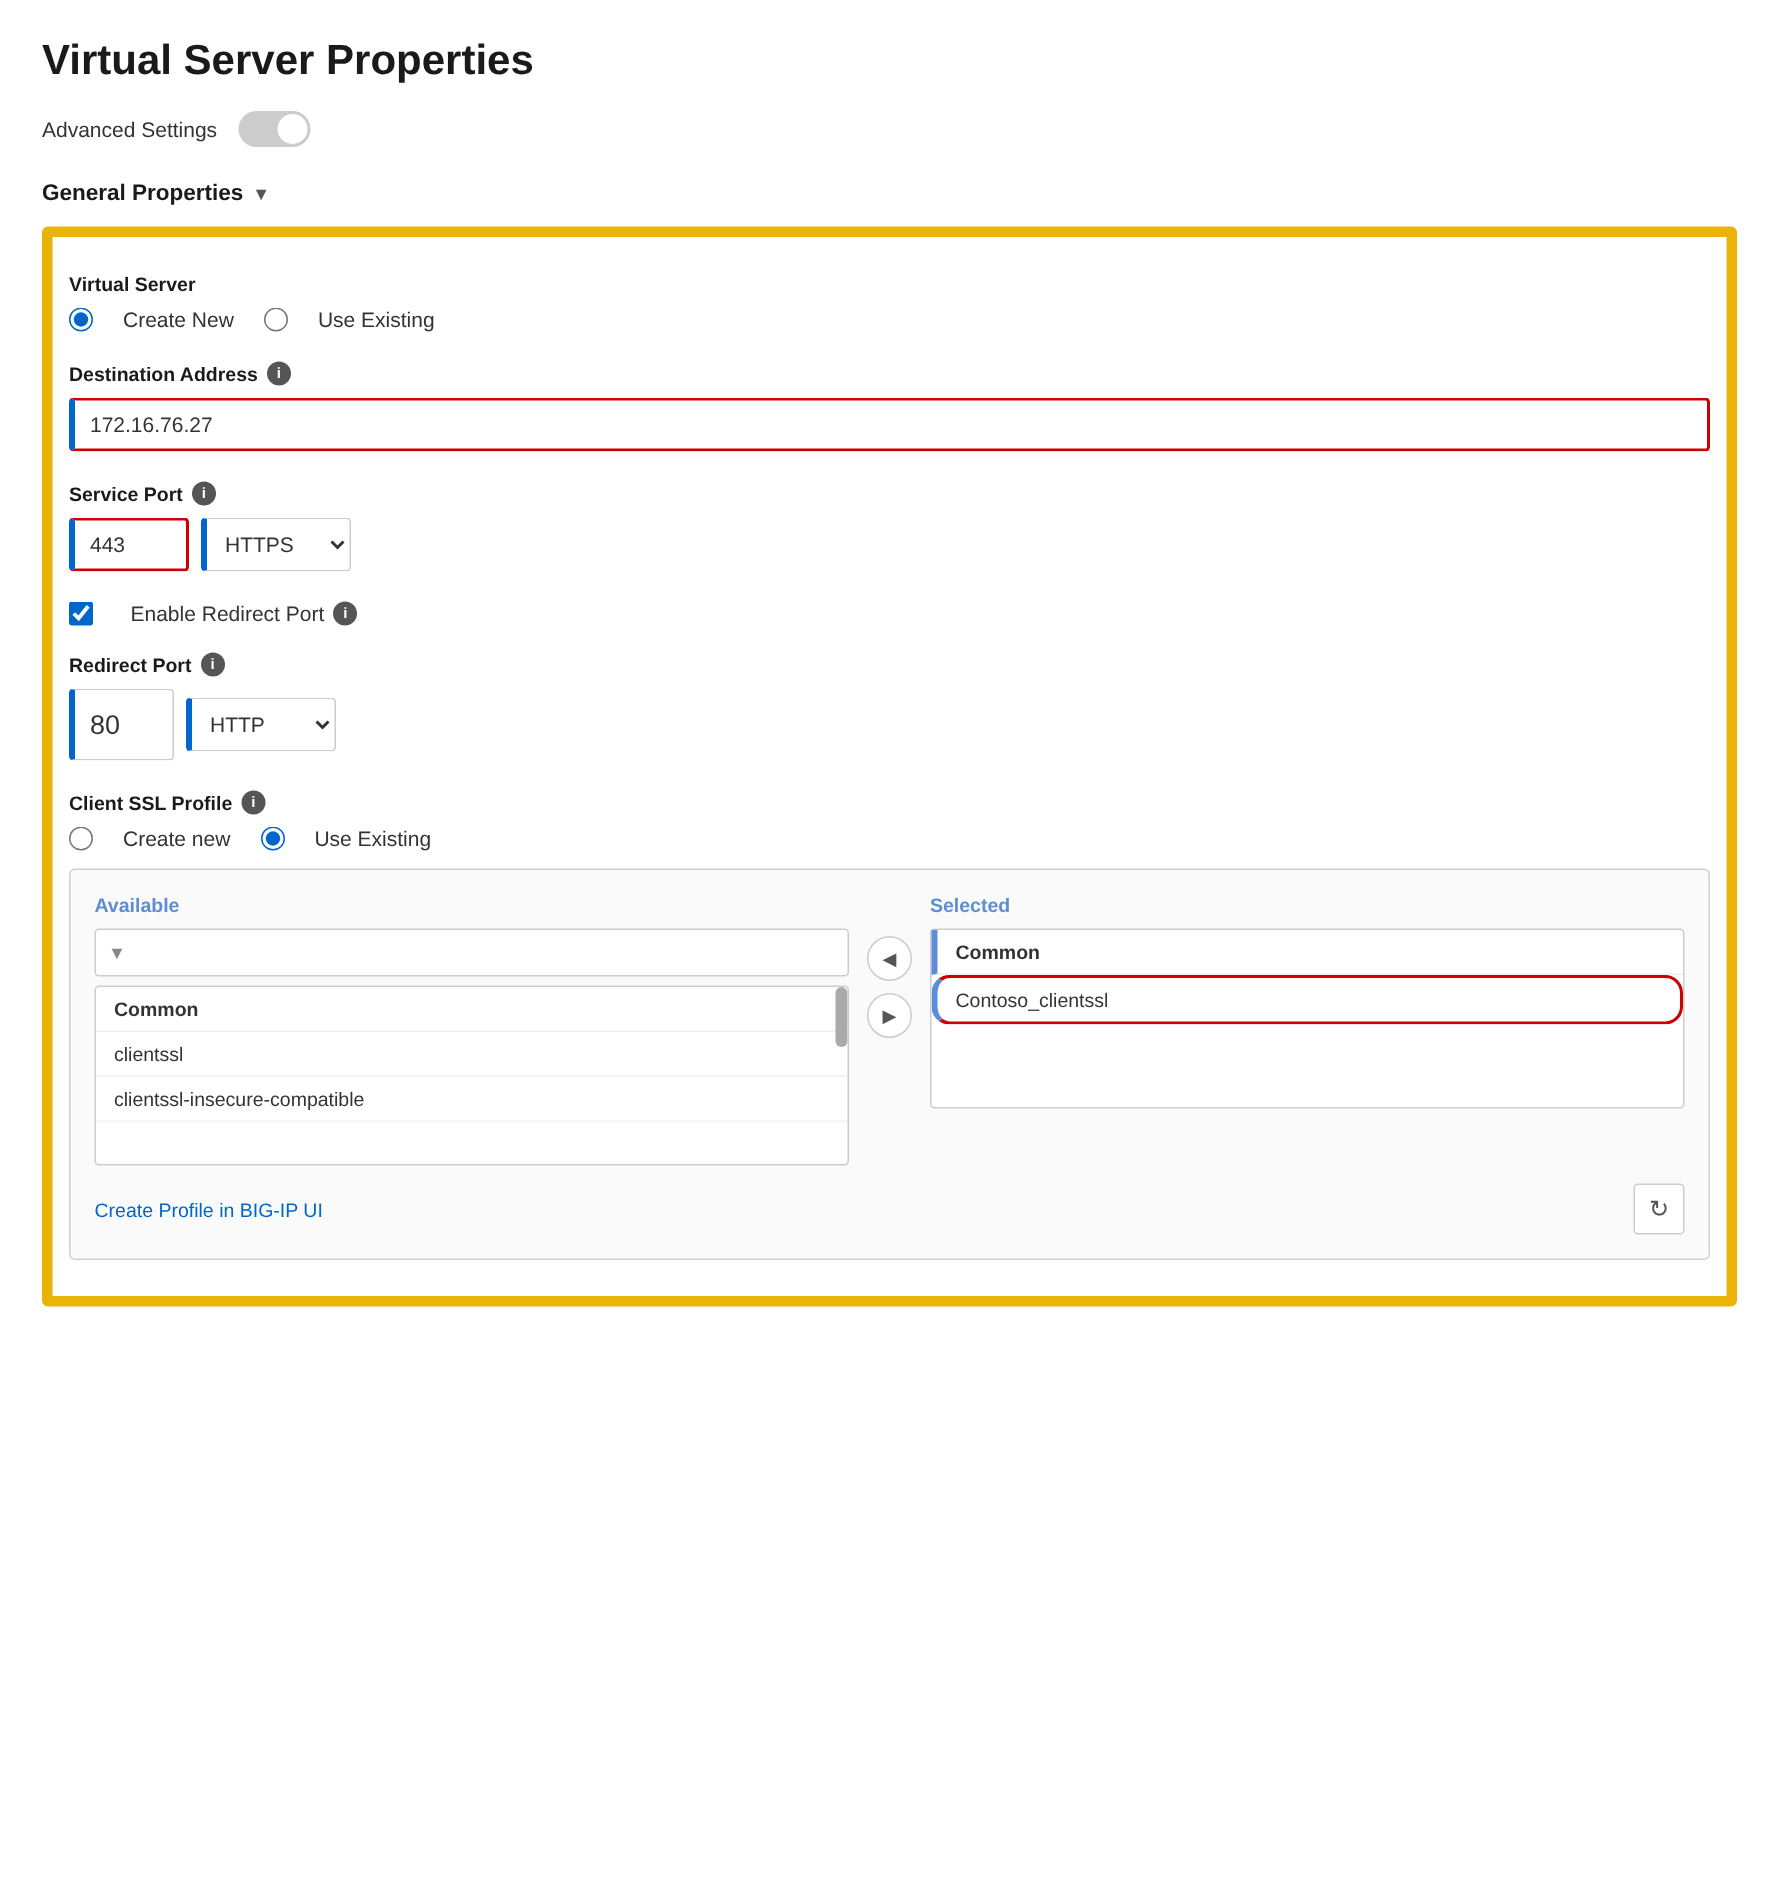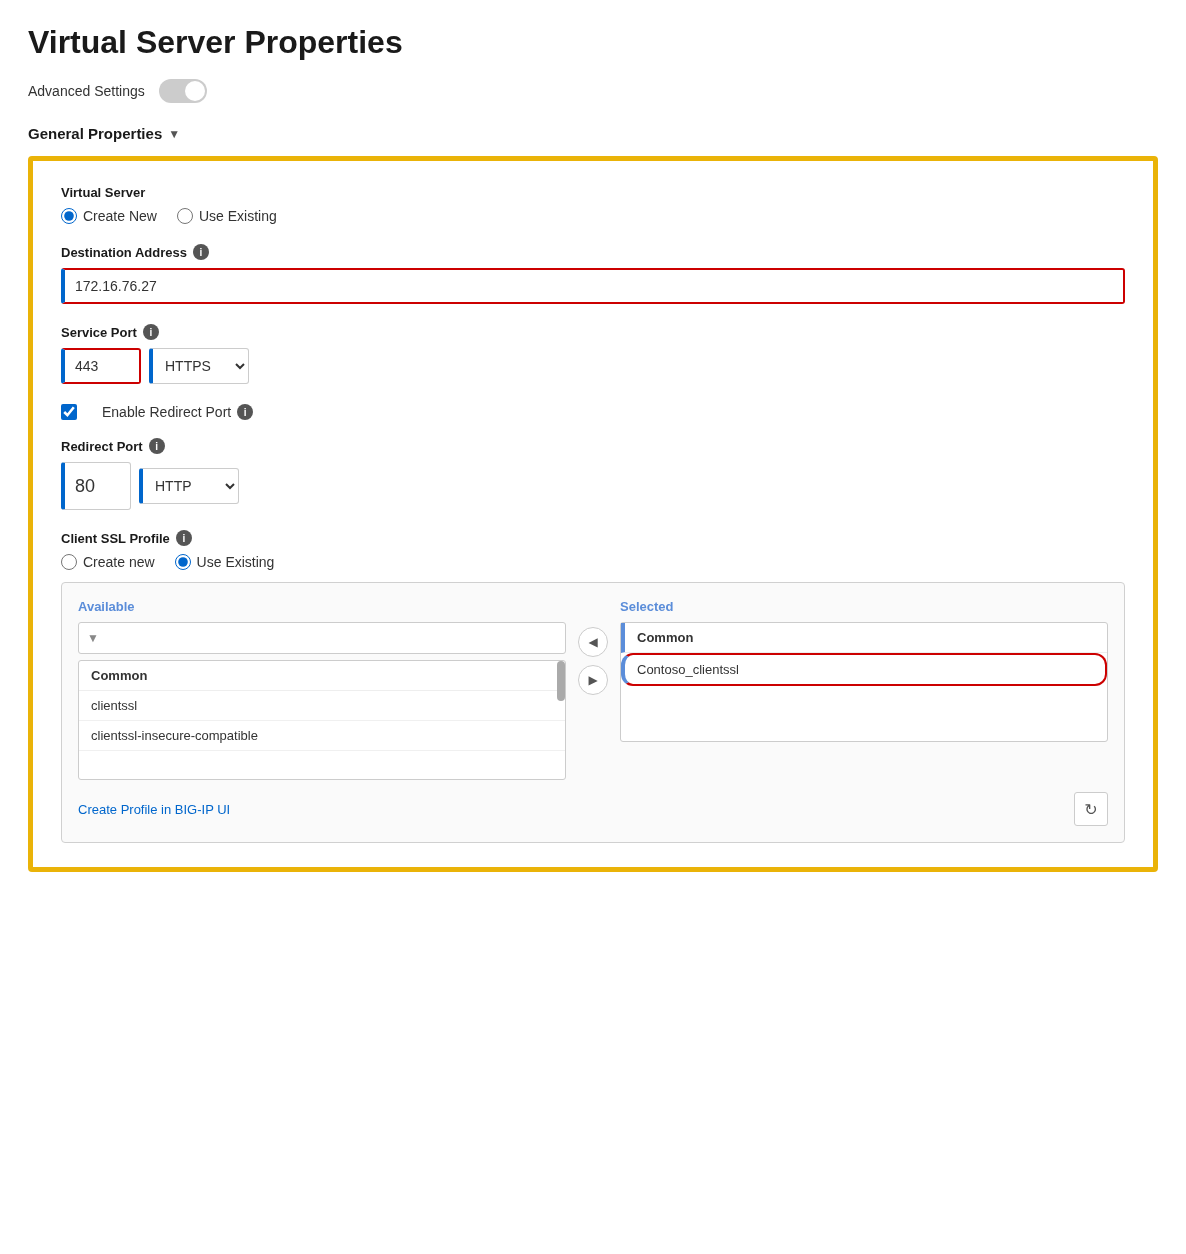--- a/index.html
+++ b/index.html
@@ -6,21 +6,21 @@
     body {
       font-family: -apple-system, BlinkMacSystemFont, 'Segoe UI', Arial, sans-serif;
       background: #fff;
       color: #333;
       font-size: 14px;
       padding: 24px 28px;
       max-width: 1186px;
     }
 
     .page-title {
-      font-size: 32px;
+      font-size: 28px;
       font-weight: 700;
       color: #1a1a1a;
       margin-bottom: 18px;
     }
 
     .advanced-settings-row {
       display: flex;
       align-items: center;
       gap: 14px;
       margin-bottom: 22px;
@@ -63,23 +63,23 @@
       align-items: center;
       gap: 6px;
     }
 
     .chevron-down {
       font-size: 12px;
       color: #555;
     }
 
     .general-properties-card {
-      border: 5px solid #eab308;
+      border: 7px solid #eab308;
       border-radius: 4px;
-      padding: 24px 28px;
+      padding: 24px 11px;
       background: #fff;
     }
 
     .field-group {
       margin-bottom: 20px;
     }
 
     .field-label {
       font-size: 13px;
       font-weight: 700;
@@ -106,21 +106,21 @@
 
     .radio-group {
       display: flex;
       align-items: center;
       gap: 20px;
     }
 
     .radio-option {
       display: flex;
       align-items: flex-end;
-      gap: 6px;
+      gap: 20px;
       cursor: pointer;
       font-size: 14px;
     }
 
     .radio-option input[type="radio"] {
       width: 16px;
       height: 16px;
       accent-color: #0066cc;
       cursor: pointer;
     }

